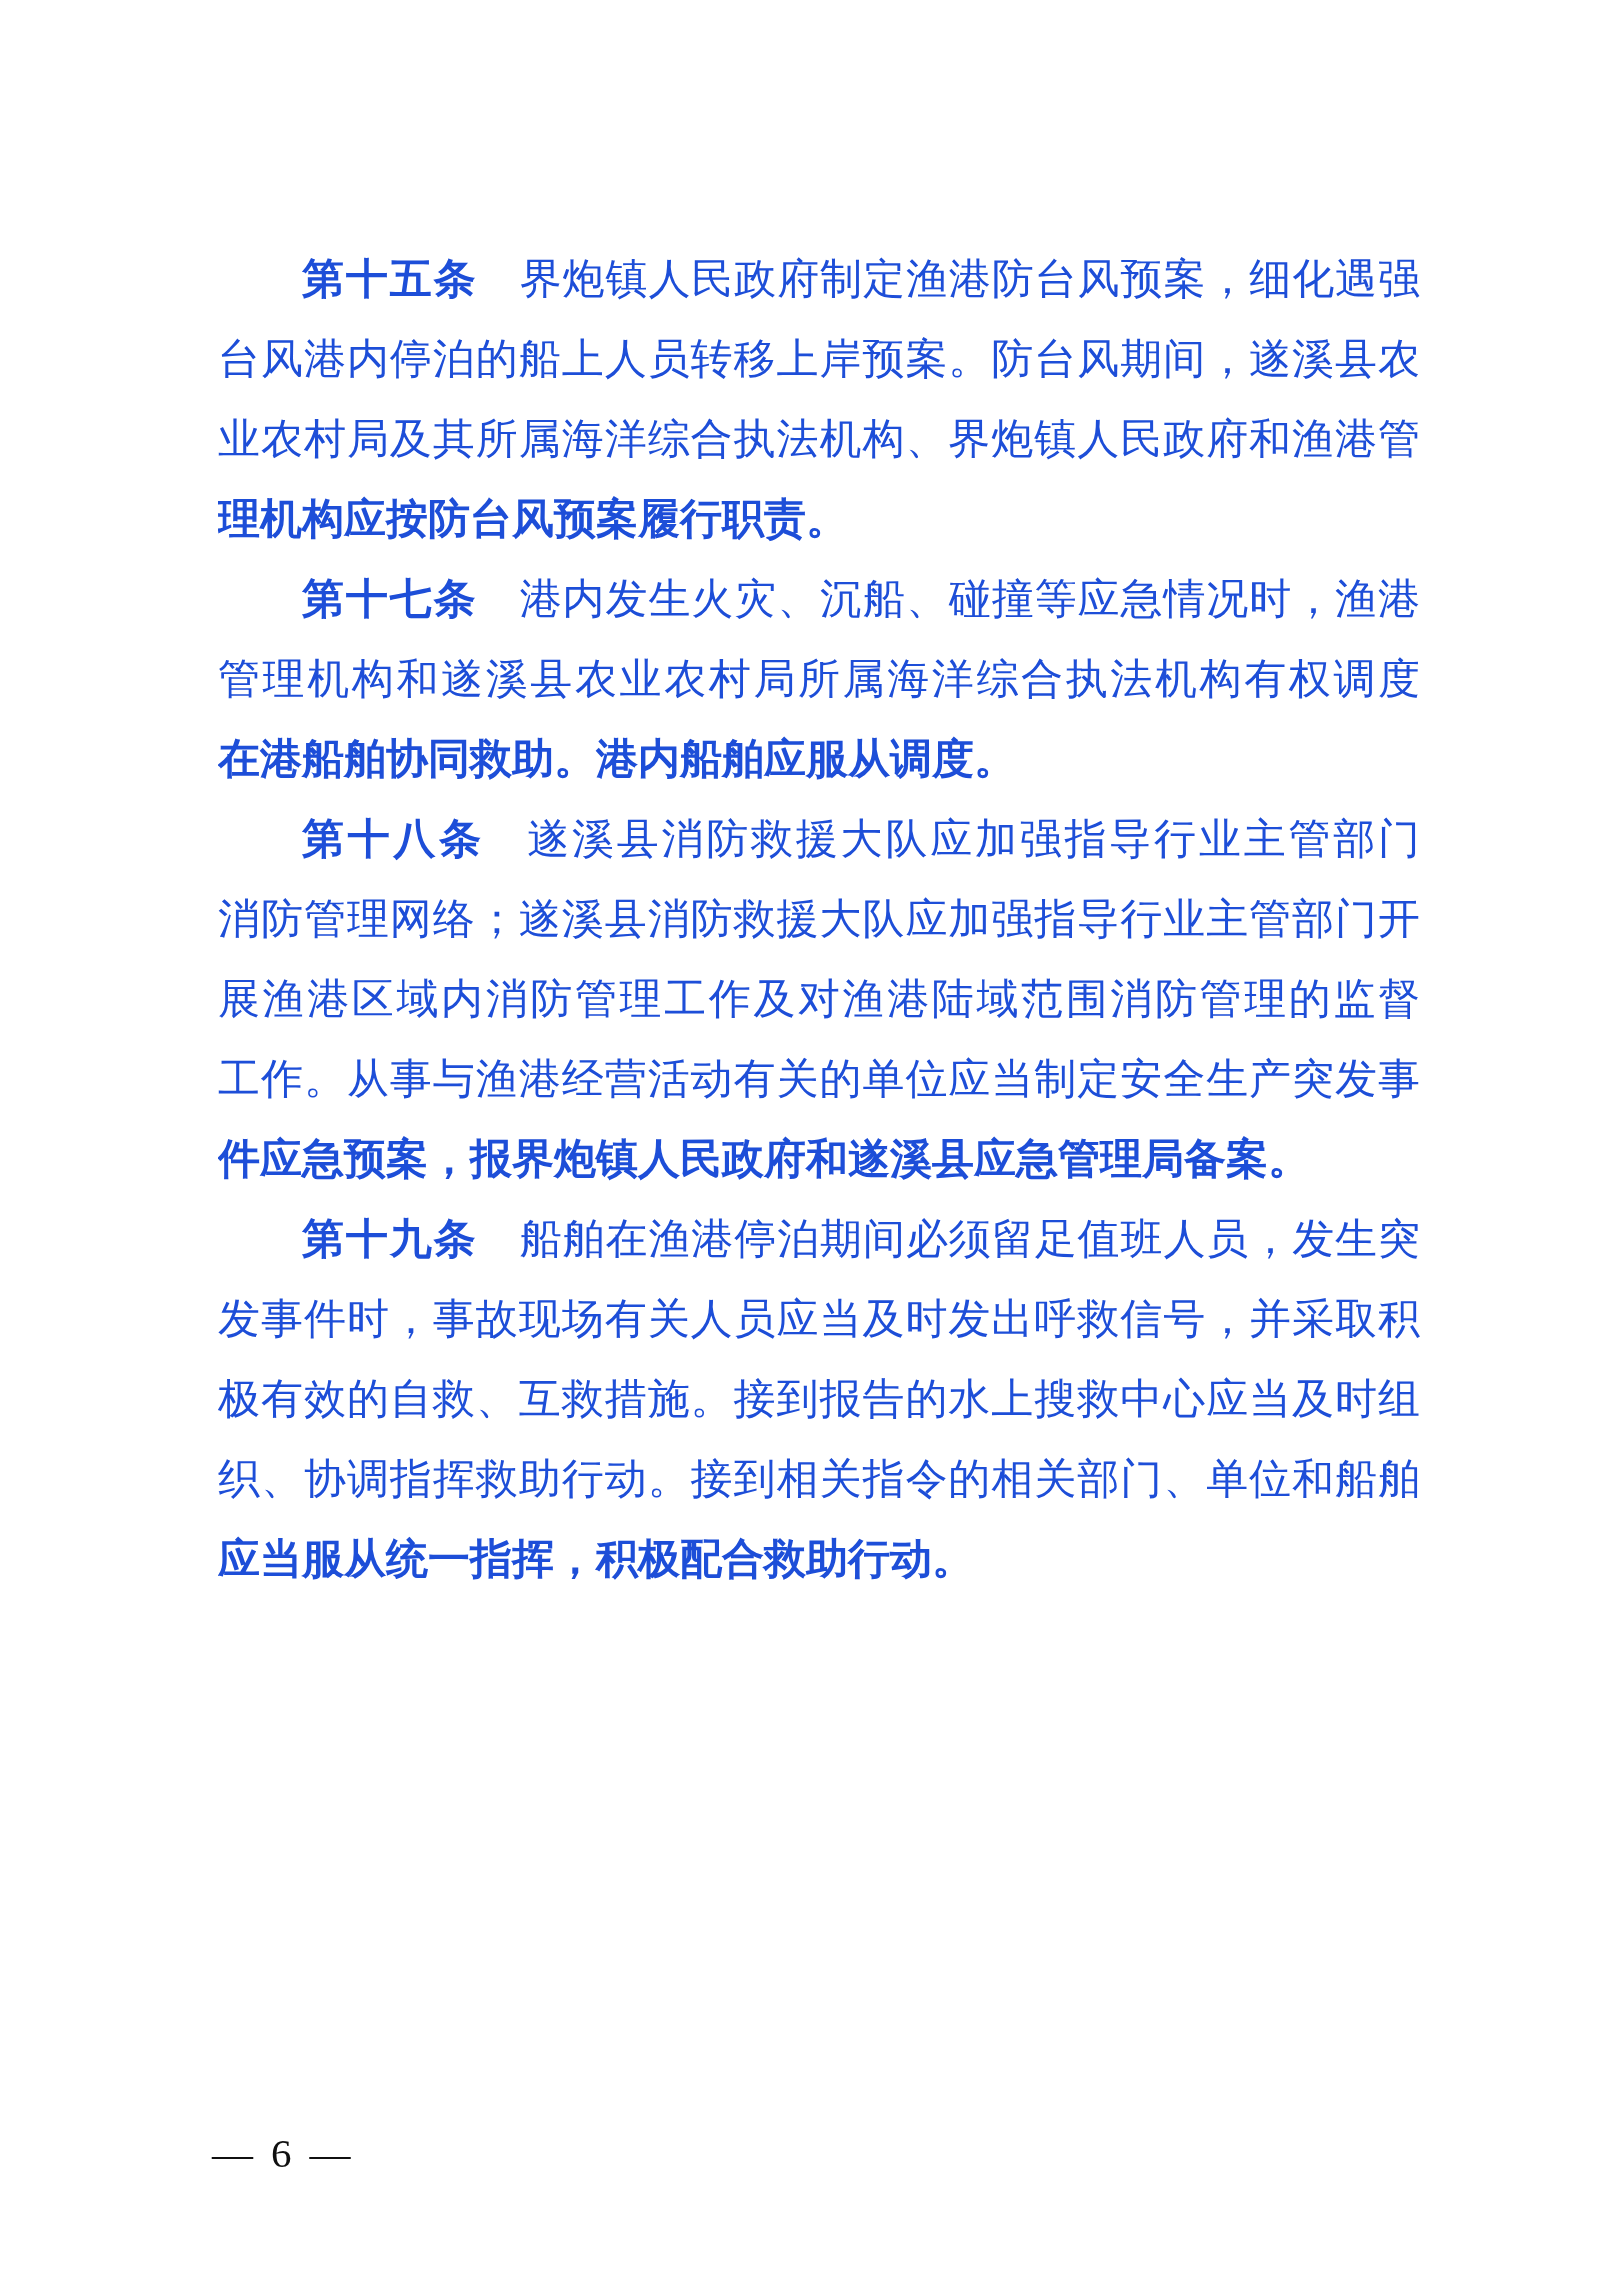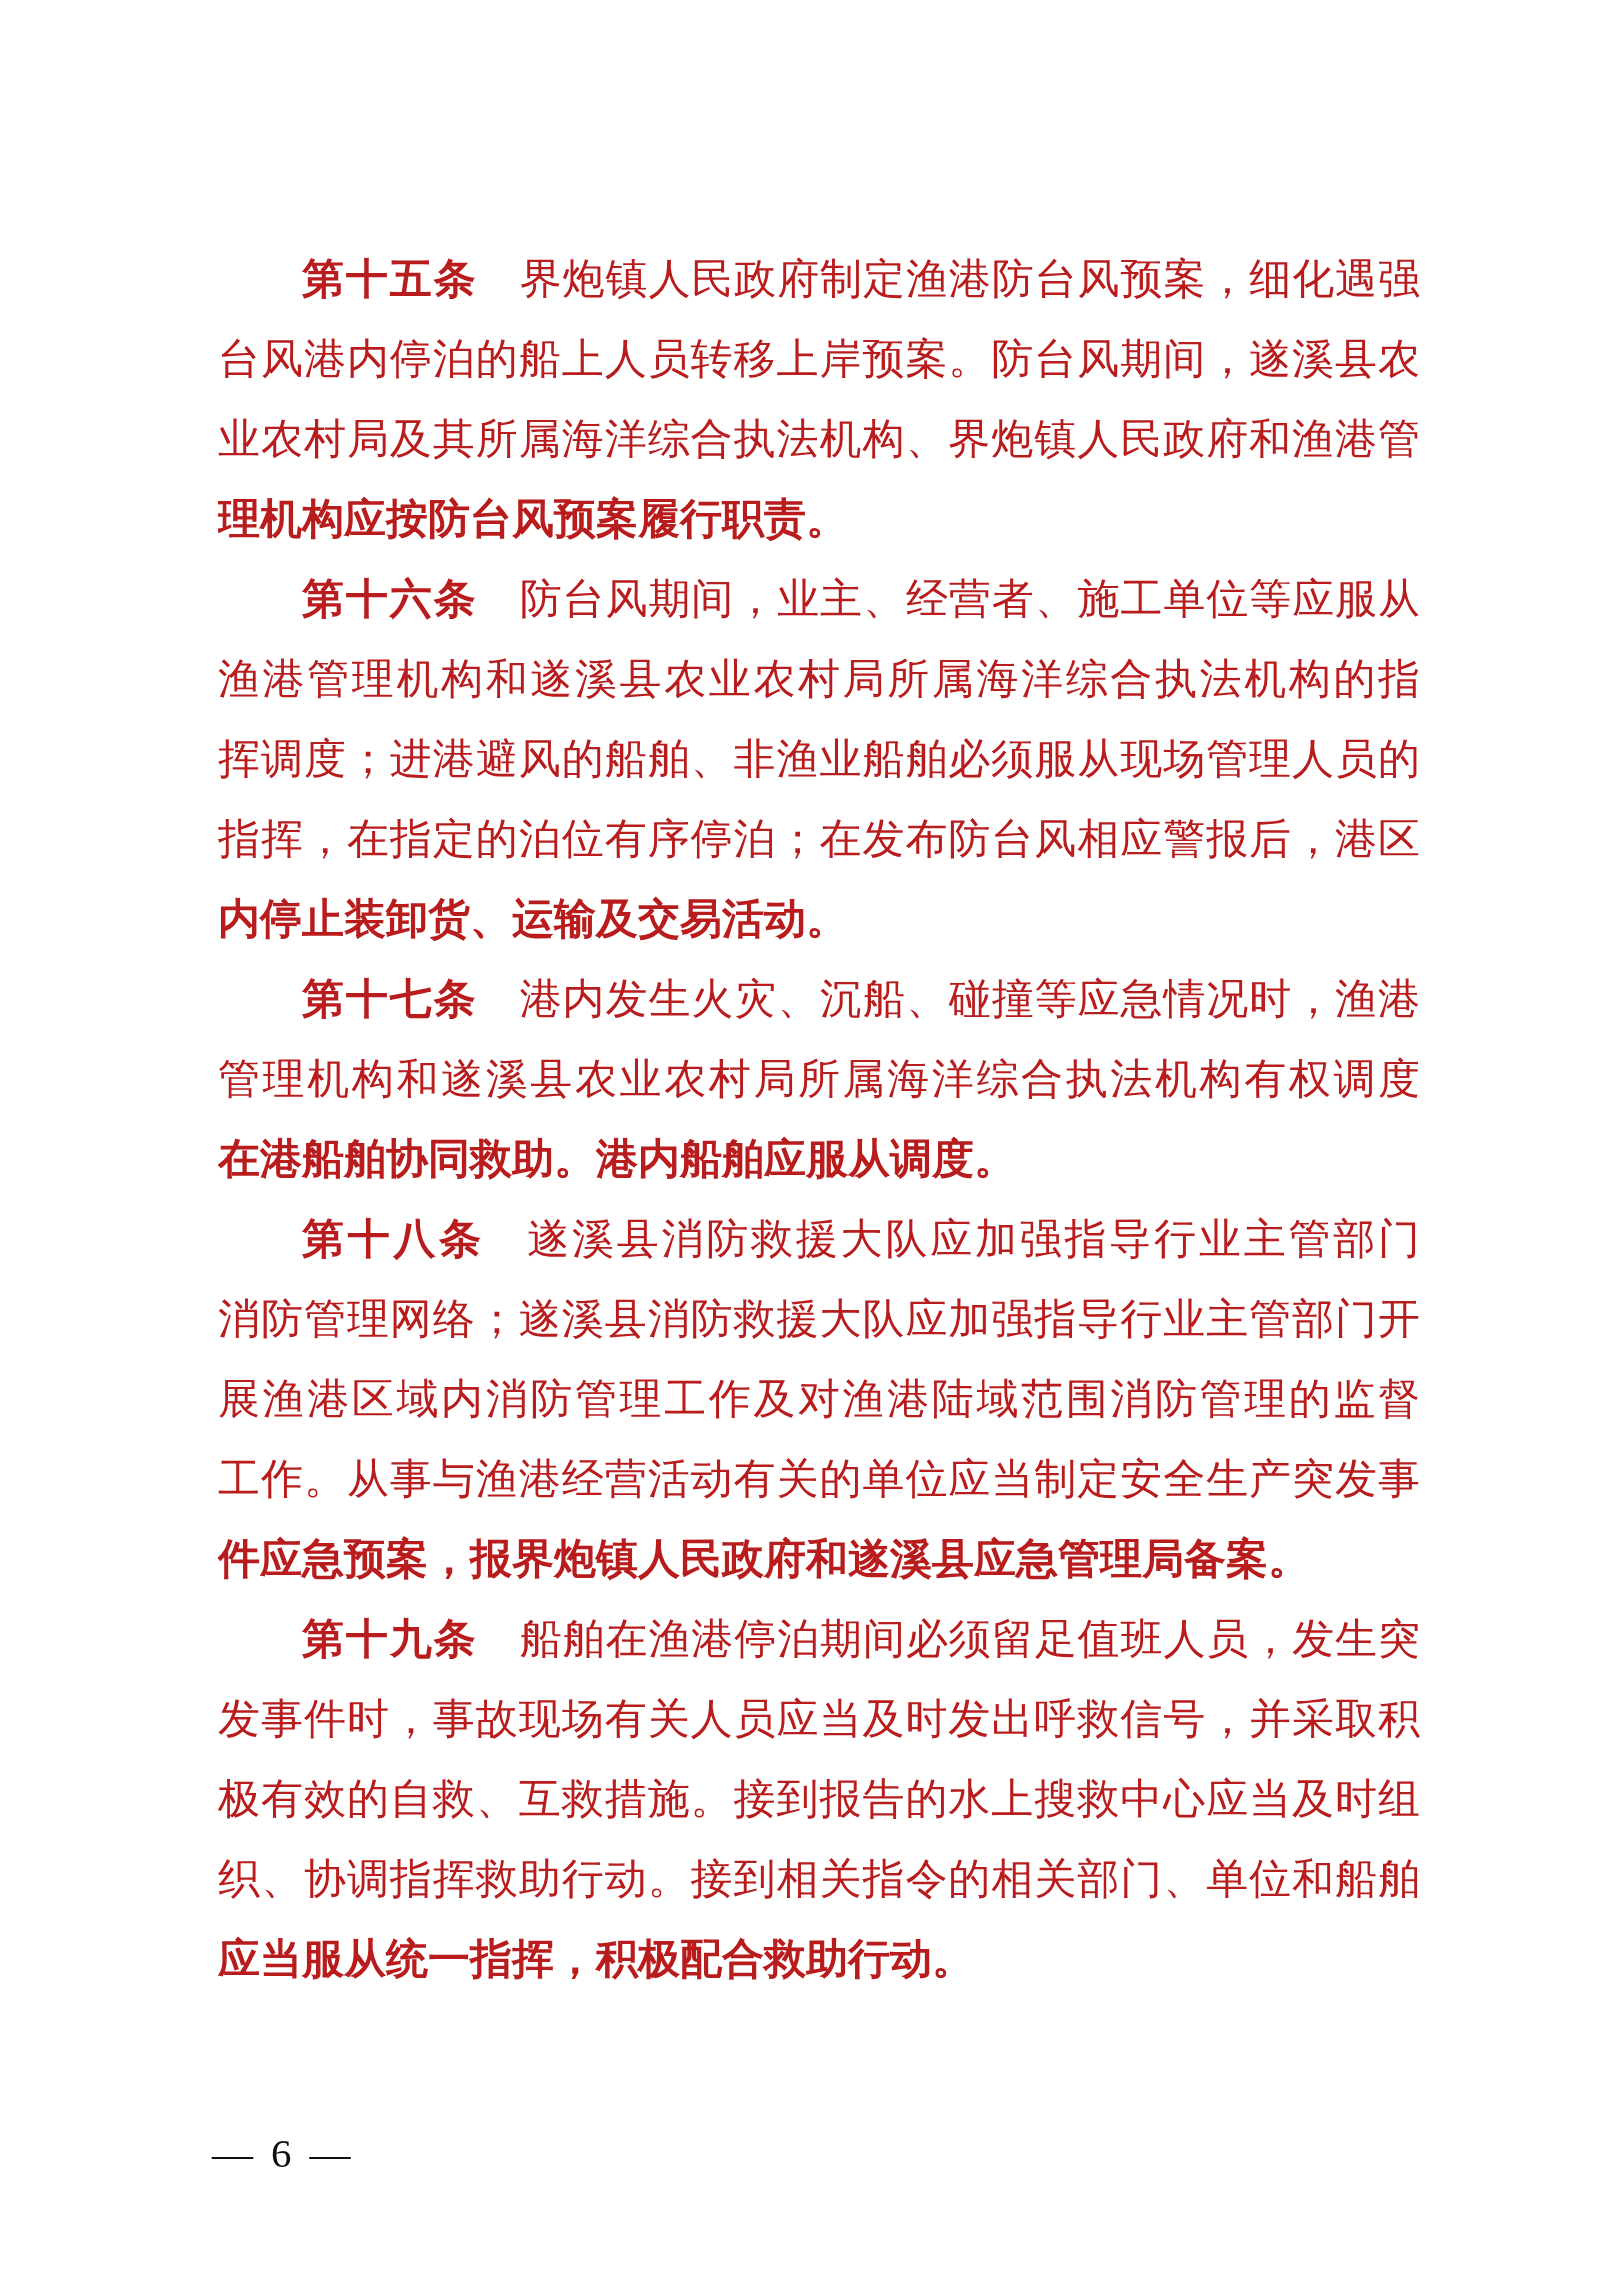--- a/index.html
+++ b/index.html
@@ -15,21 +15,21 @@
     width: 1621px;
     height: 2293px;
     background: #ffffff;
     overflow: hidden;
   }
   .text-block {
     position: absolute;
     left: 218px;
     top: 239px;
     width: 1202px;
-    color: #b91c1c;
+    color: #1d4ed8;
     font-size: 42px;
     line-height: 80px;
   }
   .para {
     margin: 0;
     padding: 0;
   }
   .line {
     height: 80px;
     overflow: hidden;
@@ -66,27 +66,20 @@
 <div class="page">
   <div class="text-block">
 
     <div class="para">
       <div class="line first"><b class="art-num">第十五条</b><span class="line-text">界炮镇人民政府制定渔港防台风预案，细化遇强</span></div>
       <div class="line">台风港内停泊的船上人员转移上岸预案。防台风期间，遂溪县农</div>
       <div class="line">业农村局及其所属海洋综合执法机构、界炮镇人民政府和渔港管</div>
       <div class="line last">理机构应按防台风预案履行职责。</div>
     </div>
 
-    <div class="para">
-      <div class="line first"><b class="art-num">第十六条</b><span class="line-text">防台风期间，业主、经营者、施工单位等应服从</span></div>
-      <div class="line">渔港管理机构和遂溪县农业农村局所属海洋综合执法机构的指</div>
-      <div class="line">挥调度；进港避风的船舶、非渔业船舶必须服从现场管理人员的</div>
-      <div class="line">指挥，在指定的泊位有序停泊；在发布防台风相应警报后，港区</div>
-      <div class="line last">内停止装卸货、运输及交易活动。</div>
-    </div>
 
     <div class="para">
       <div class="line first"><b class="art-num">第十七条</b><span class="line-text">港内发生火灾、沉船、碰撞等应急情况时，渔港</span></div>
       <div class="line">管理机构和遂溪县农业农村局所属海洋综合执法机构有权调度</div>
       <div class="line last">在港船舶协同救助。港内船舶应服从调度。</div>
     </div>
 
     <div class="para">
       <div class="line first"><b class="art-num">第十八条</b><span class="line-text">遂溪县消防救援大队应加强指导行业主管部门开；</span></div>
       <div class="line">消防管理网络；遂溪县消防救援大队应加强指导行业主管部门开</div>

